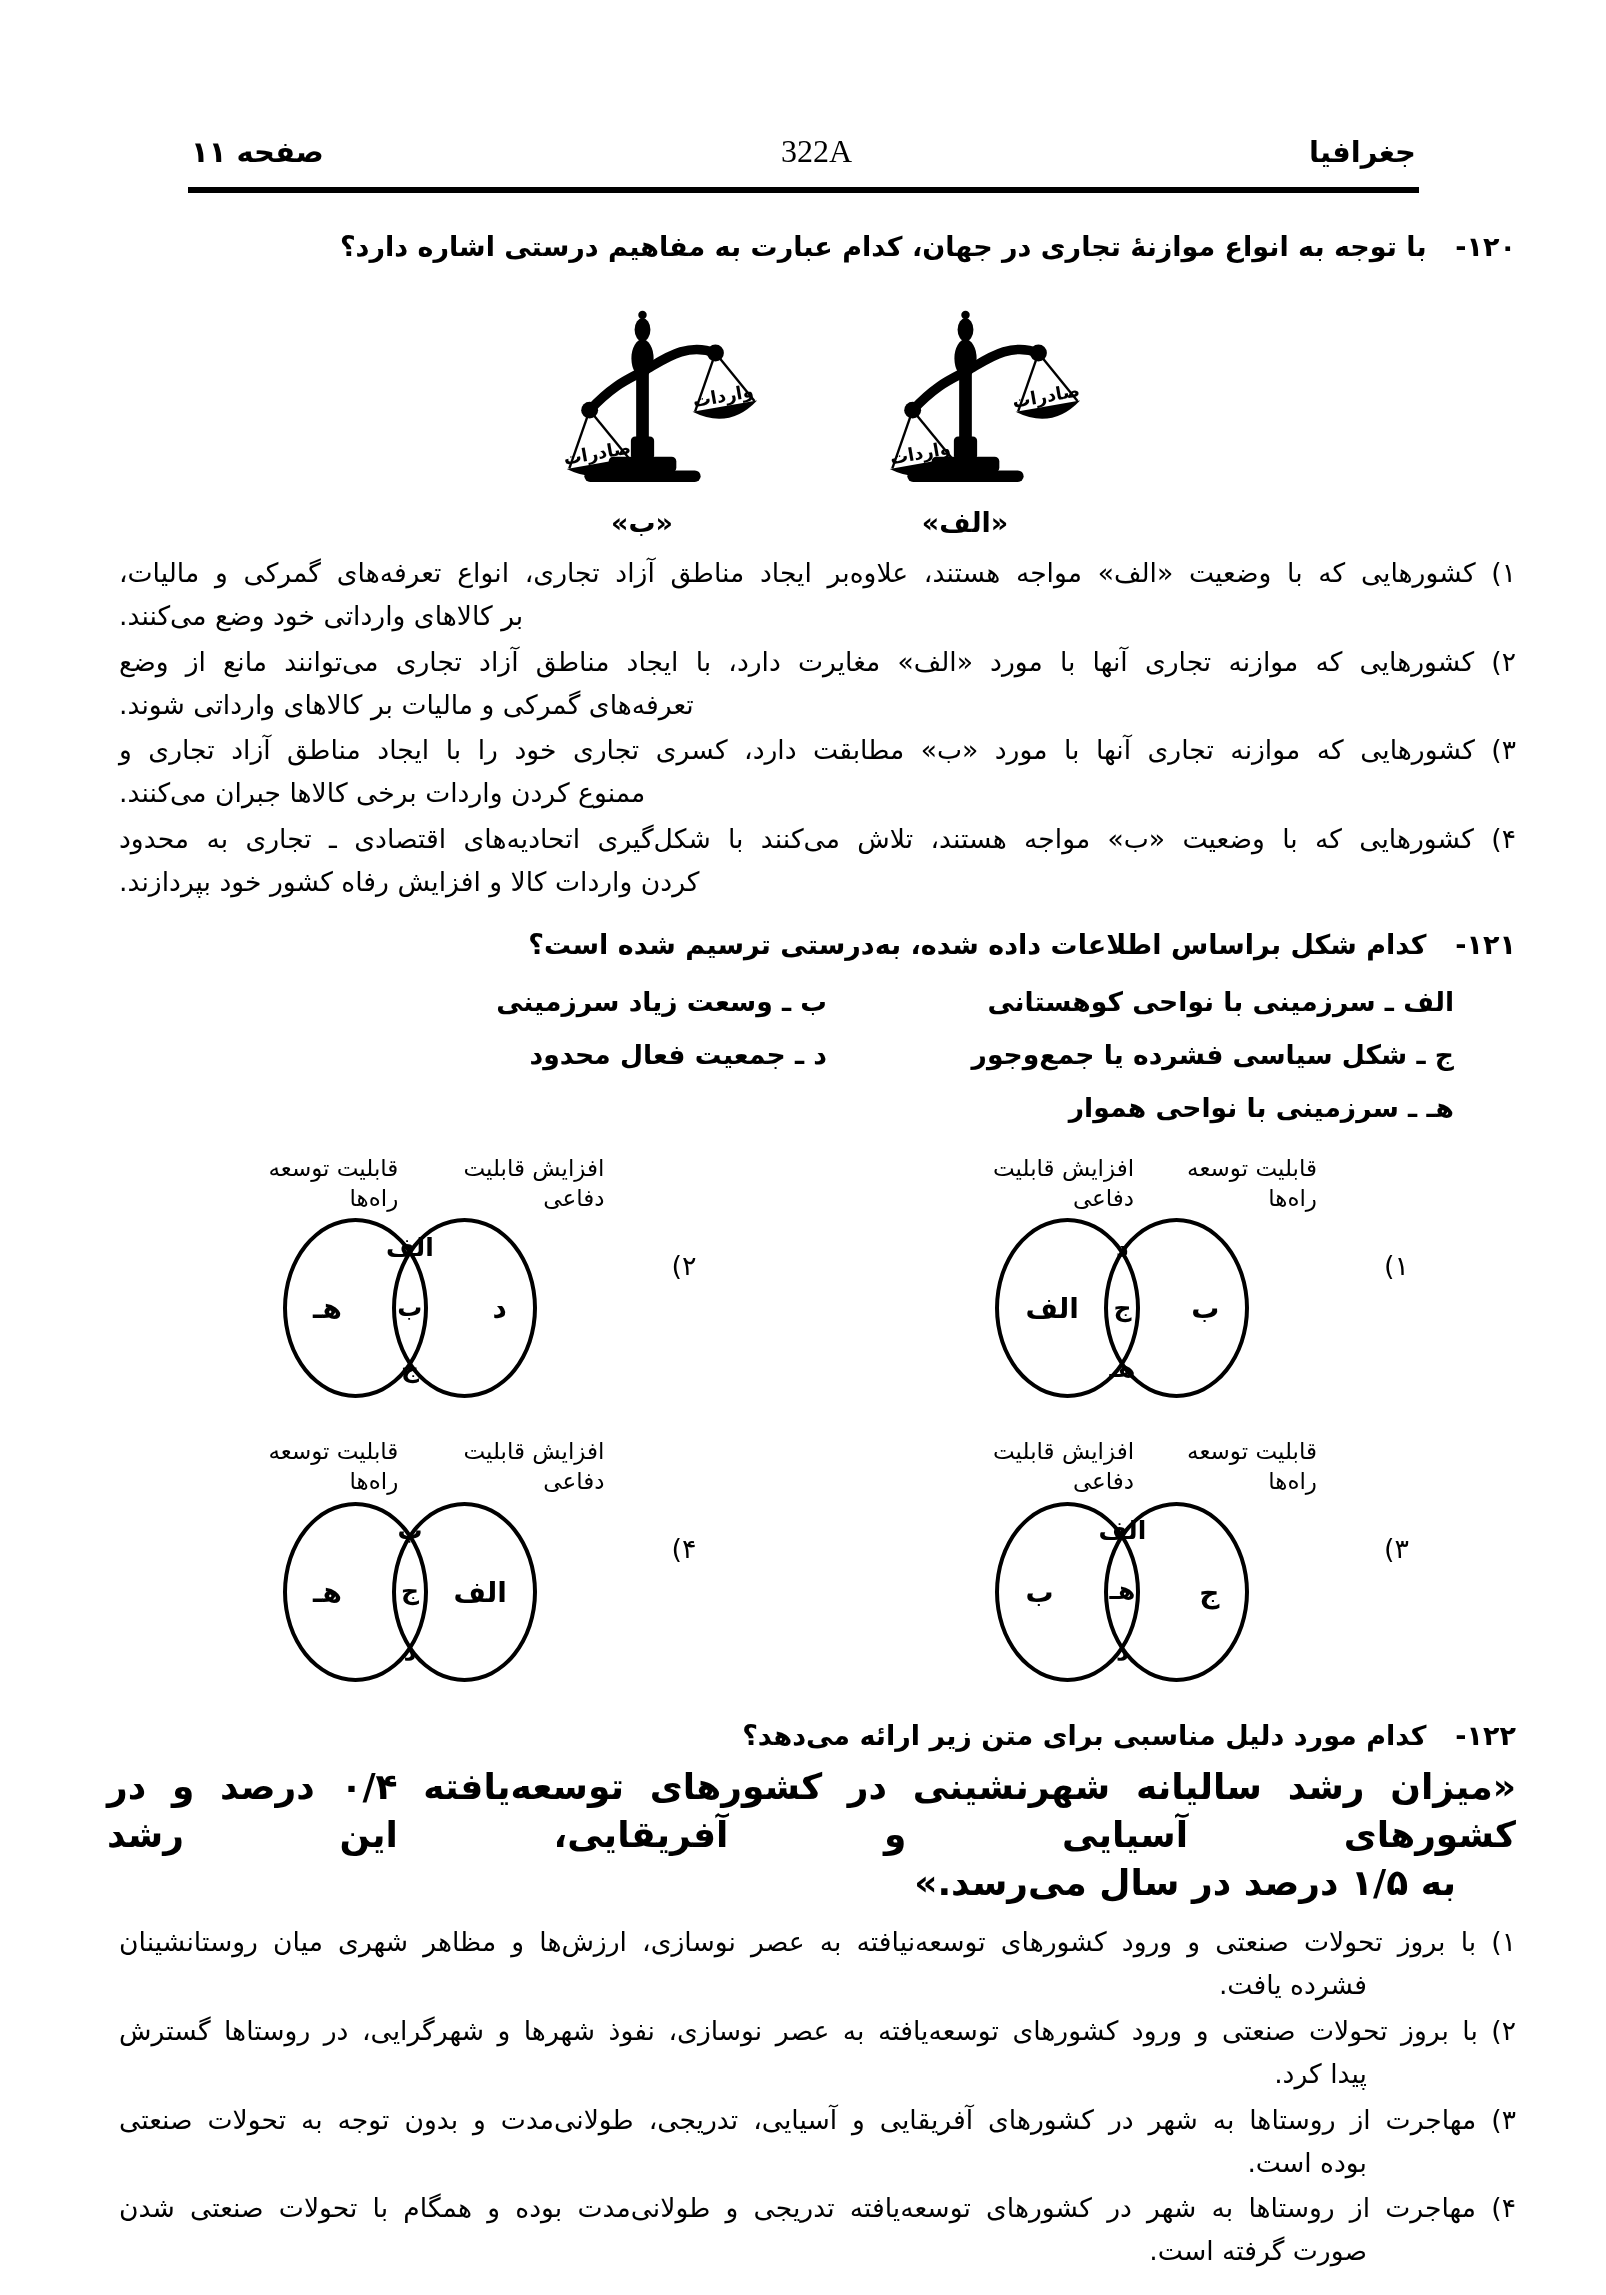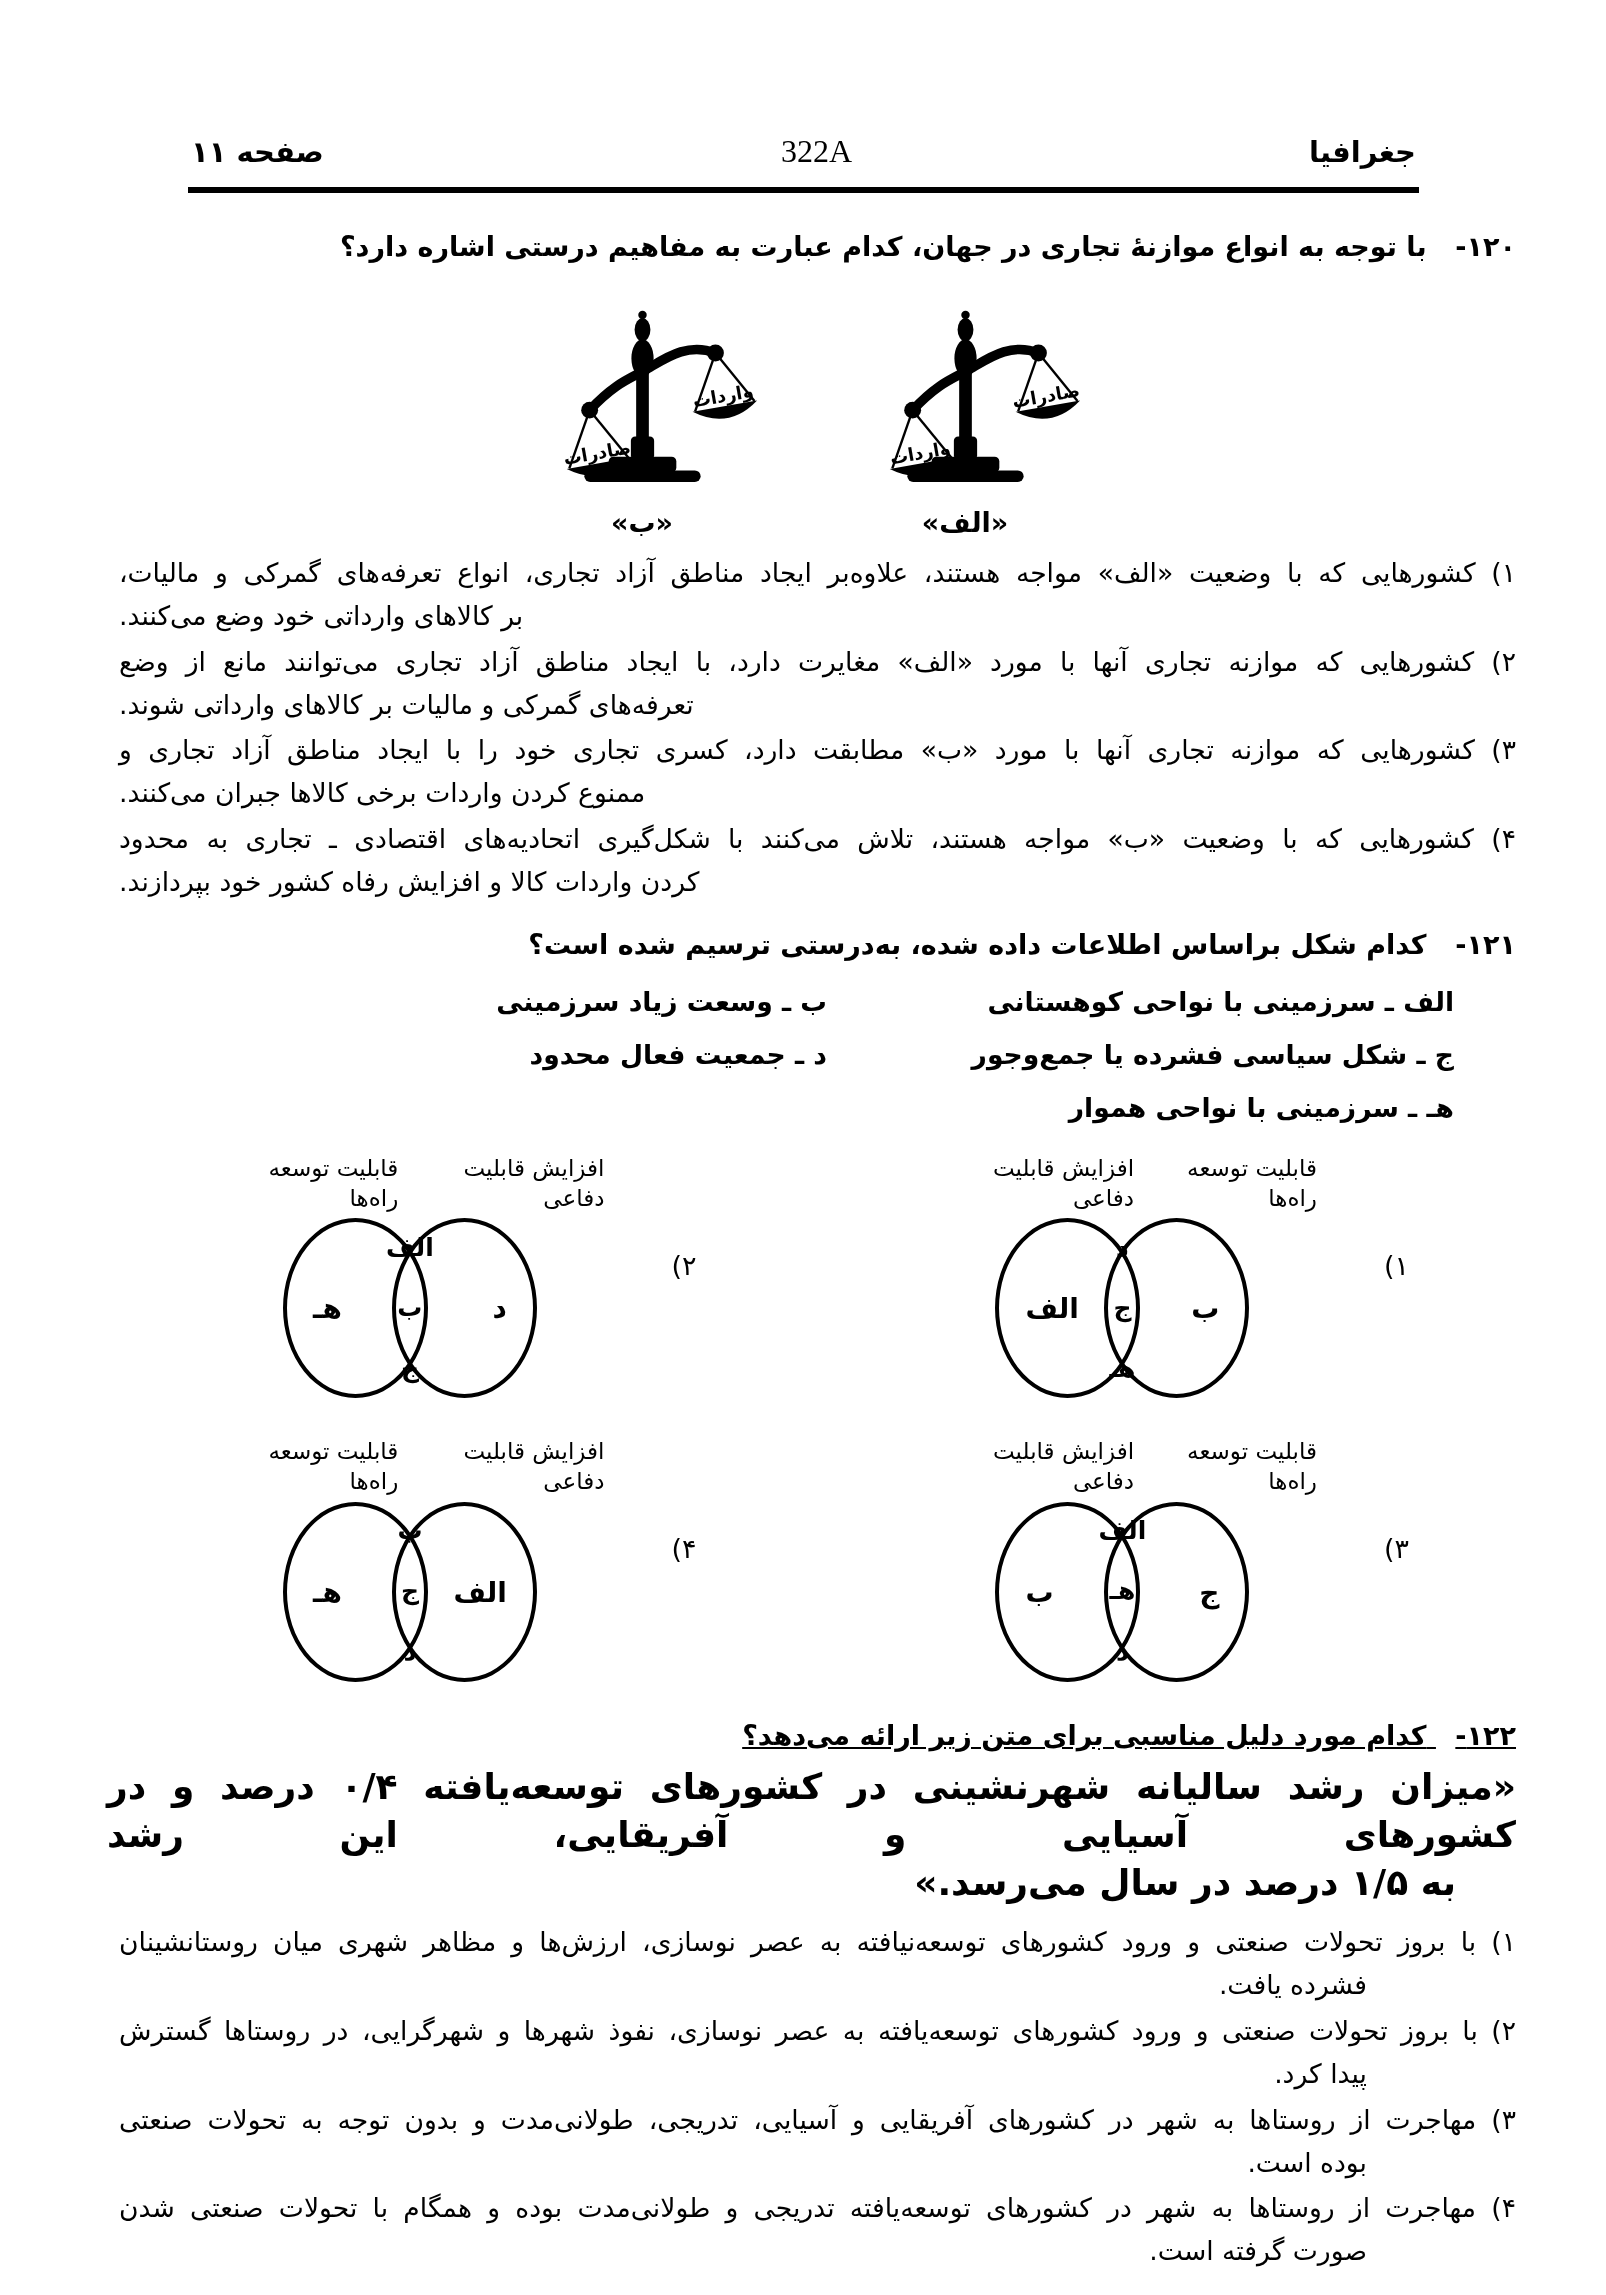--- a/index.html
+++ b/index.html
@@ -16,21 +16,21 @@
   .hdr { display:flex; justify-content:space-between; align-items:baseline; padding:0 100px; }
   .hdr-subject, .hdr-page { font-size:29px; font-weight:bold; }
   .hdr-code { font-family:"Liberation Serif", serif; font-size:32px; direction:ltr; }
   .rule { height:5.8px; background:#000; margin:17px 97px 0 97px; }
 
   
   .stem { font-size:27px; font-weight:bold; line-height:40px; }
   .q-num { margin-left:19.4px; white-space:nowrap; }
   .stem-120 { margin-top:34px; }
   .stem-121 { margin-top:22px; }
-  .stem-122 { margin-top:34px;text-decoration:underline; }
+  .stem-122 { margin-top:34px; }
 
   
   .figure-row { margin-top:11.7px; display:flex; justify-content:center; gap:48px; direction:rtl; }
   .scale-block { display:flex; flex-direction:column; align-items:center; }
   .scale-svg { width:275px; height:222px; display:block; }
   .scale-svg text { font-family:"DejaVu Sans", sans-serif; font-weight:bold; fill:#000; }
   .scale-caption { margin-top:6.5px; font-size:27px; font-weight:bold; }
 
   
   .opts { margin-top:13px;margin-left:28px; }

